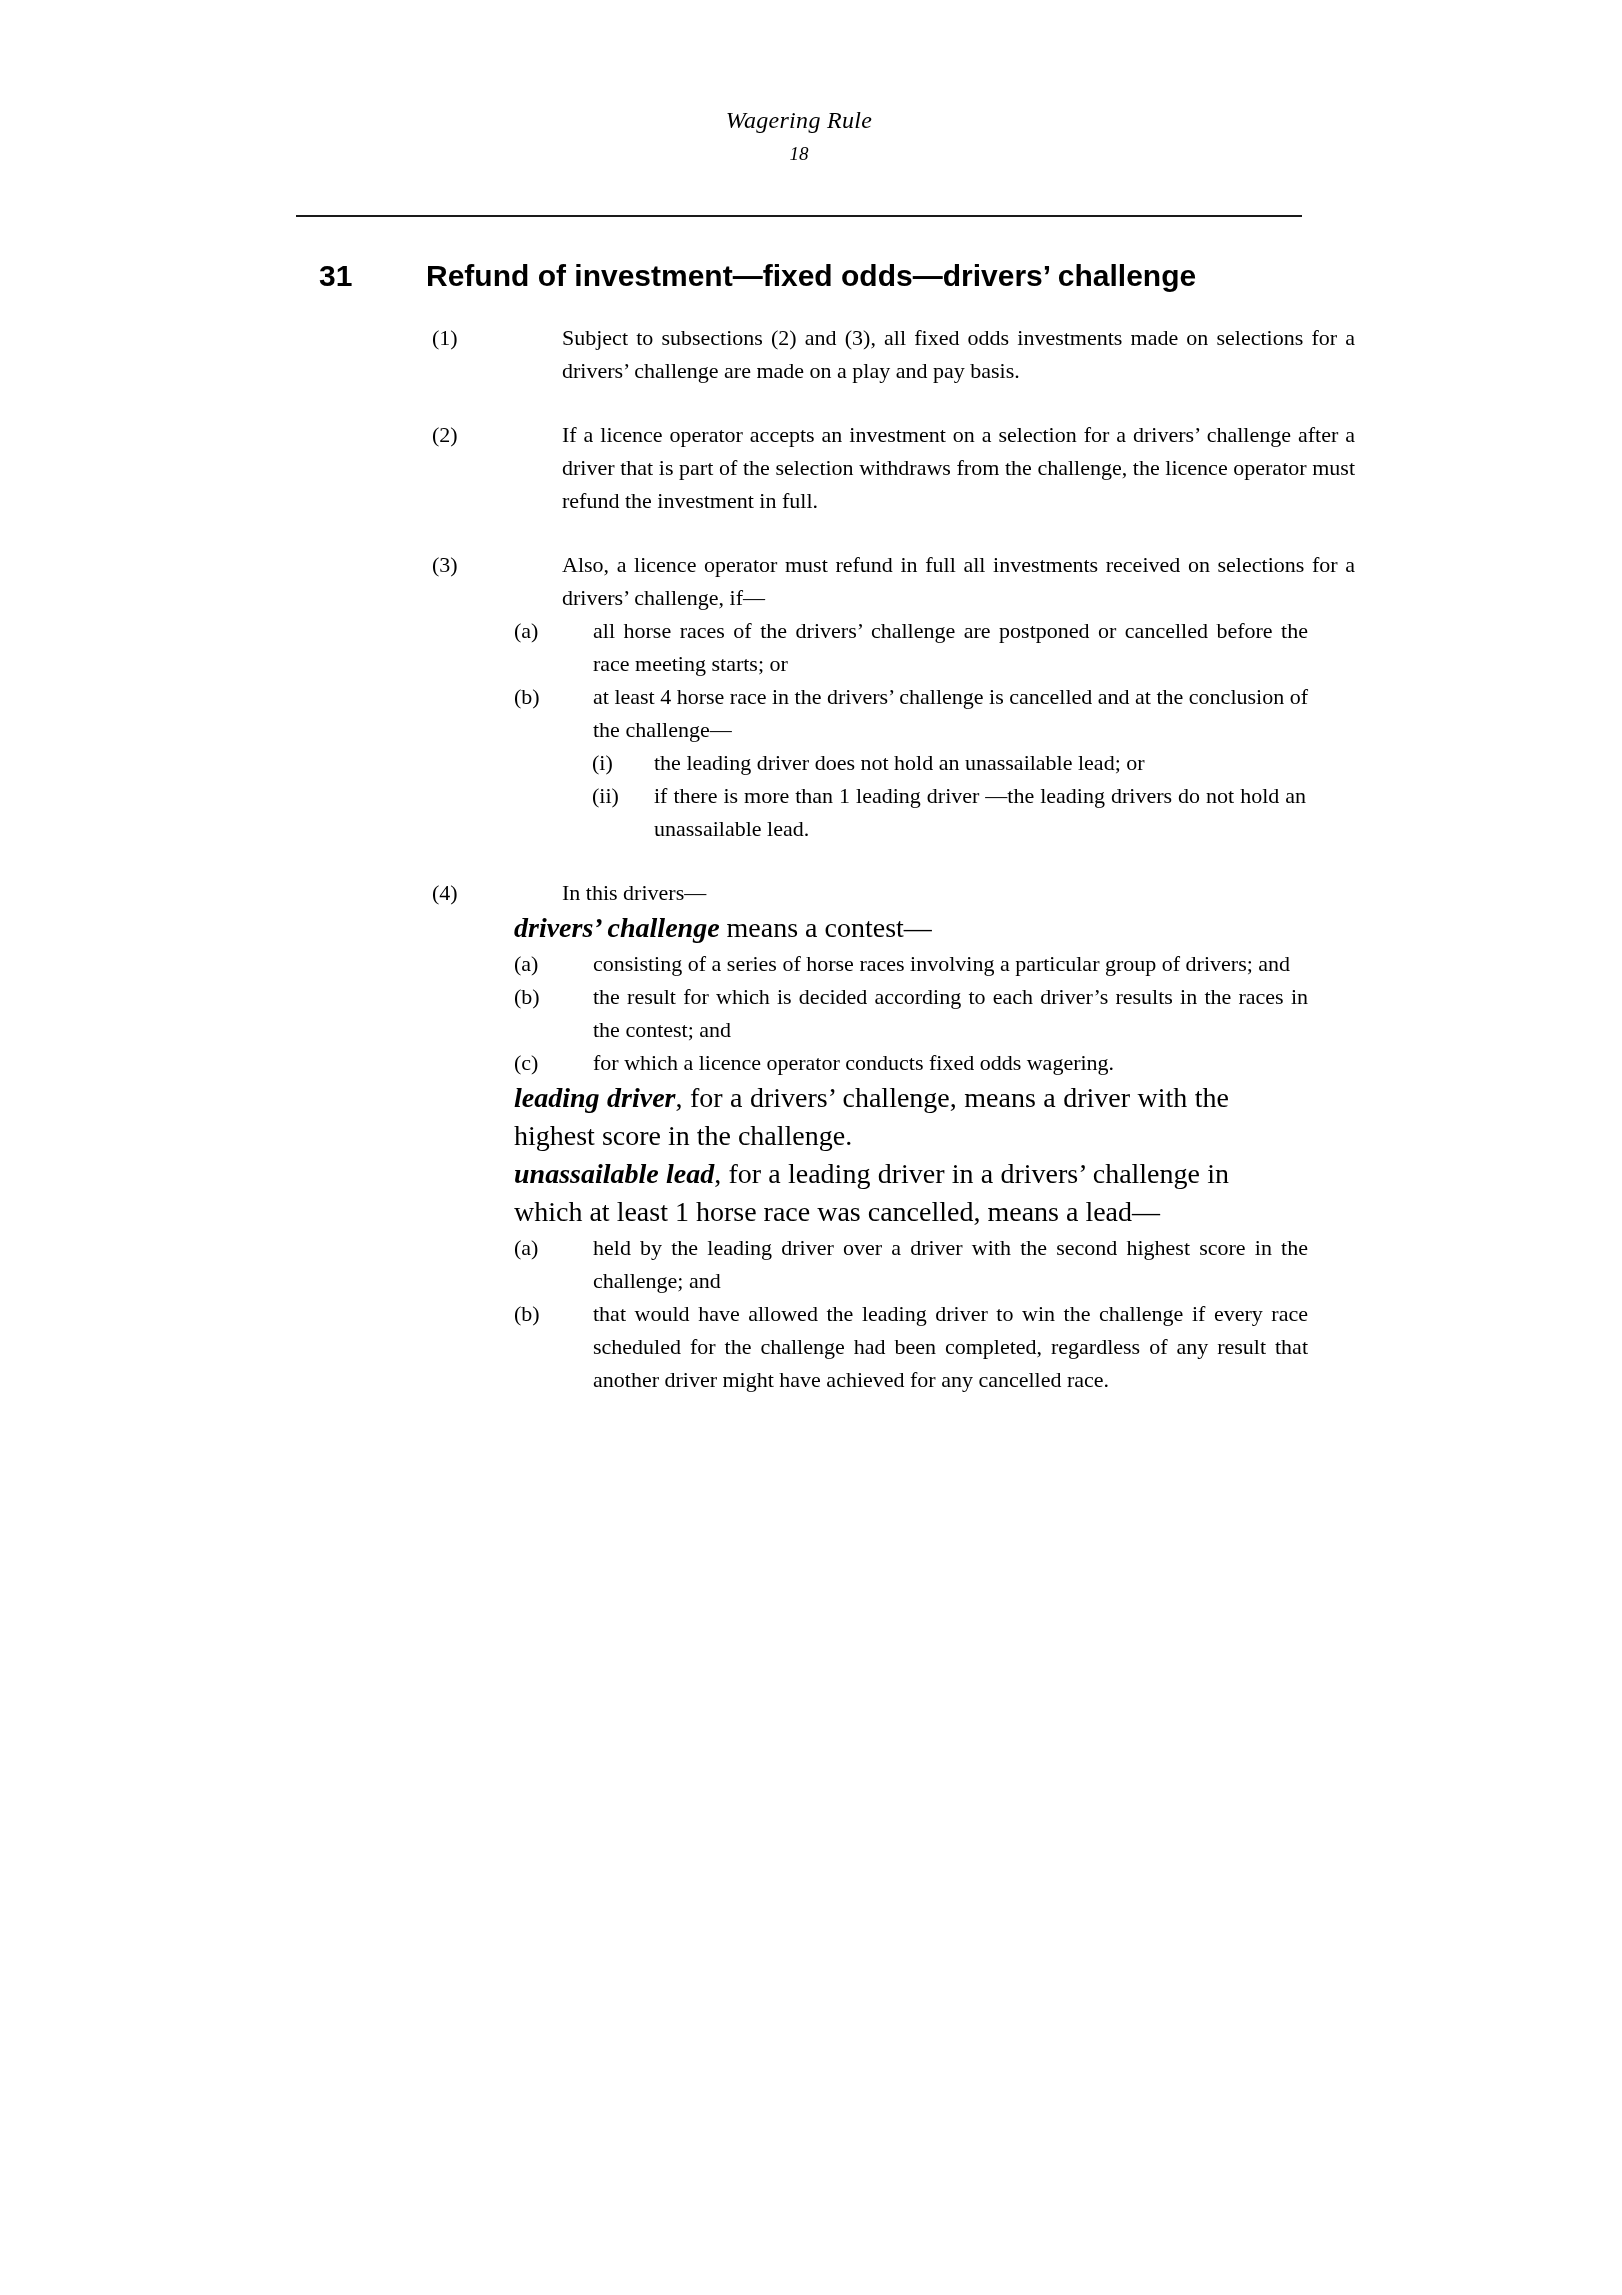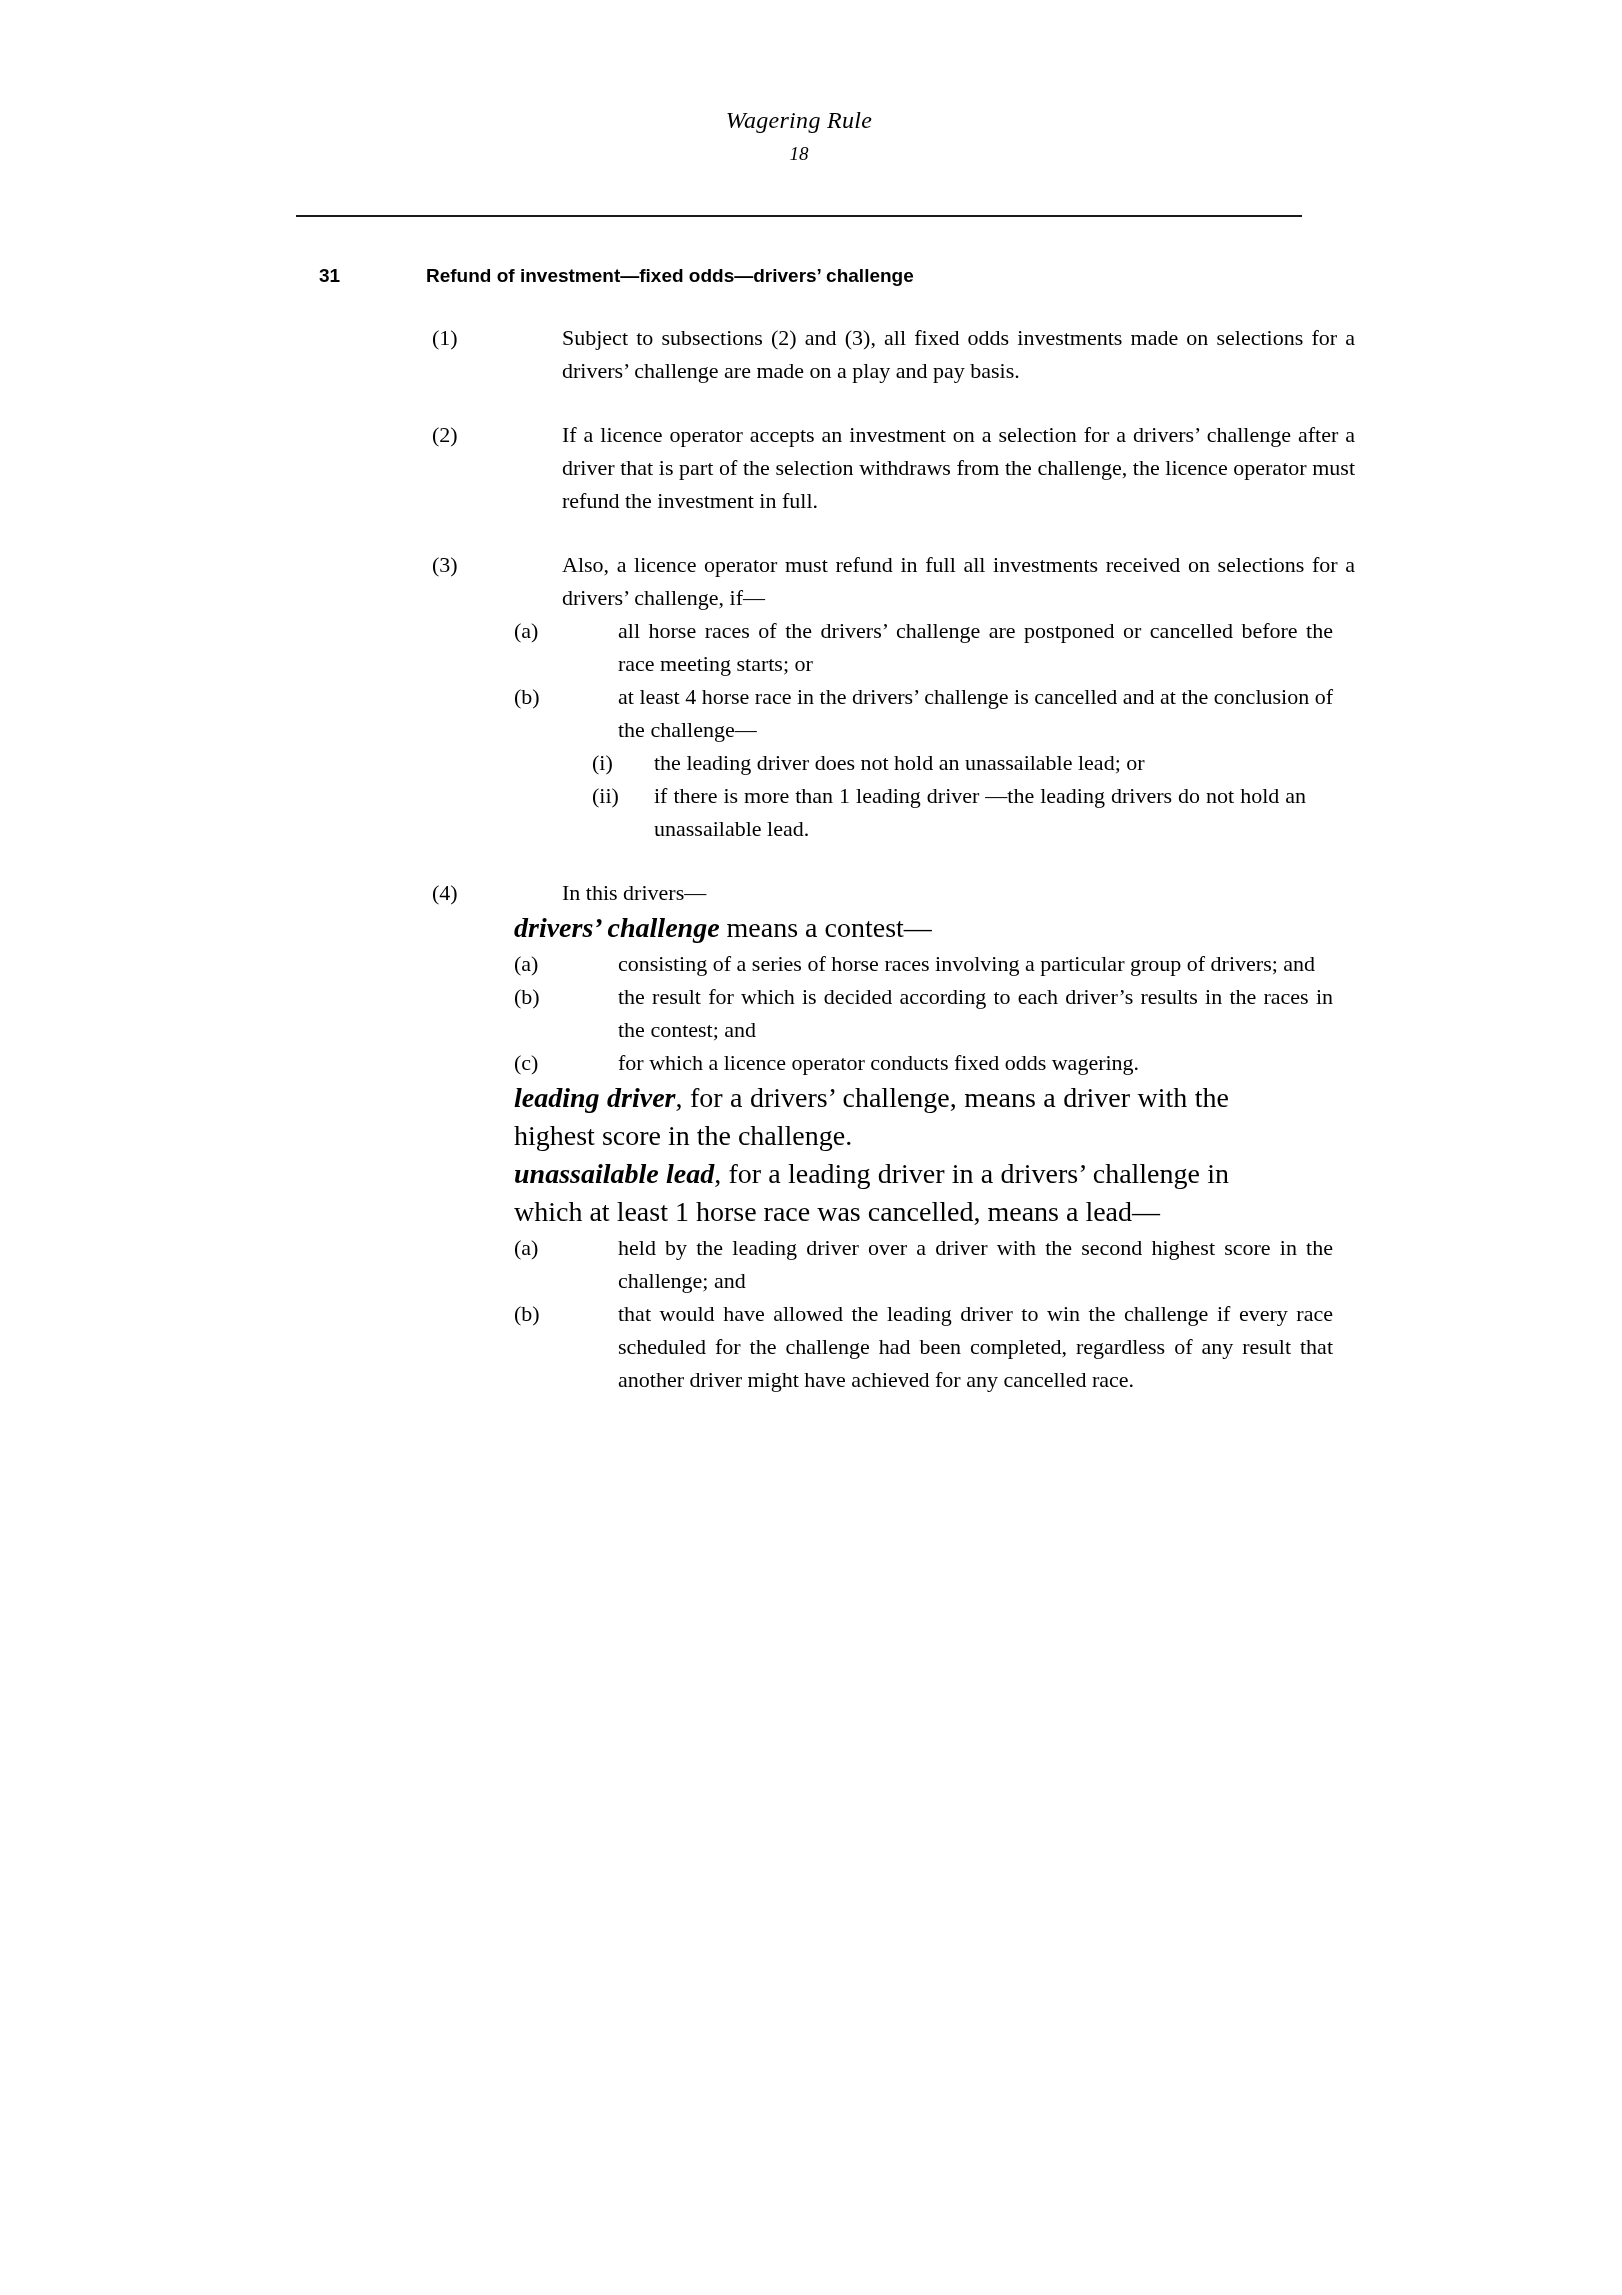--- a/index.html
+++ b/index.html
@@ -54,21 +54,21 @@
   
   .section-heading {
     position: absolute;
     left: 319px;
     top: 259px;
     width: 988px;
     display: flex;
     align-items: flex-end;
     font-family: "Liberation Sans", "DejaVu Sans", sans-serif;
     font-weight: bold;
-    font-size: 19px;
+    font-size: 30px;
     line-height: 33px;
   }
   .section-heading .sec-num {
     width: 107px;
     flex: 0 0 107px;
   }
   .section-heading .sec-title {
     flex: 1 1 auto;
   }
 
@@ -88,21 +88,21 @@
   }
 
   
   .lvl1 { margin-left: 136px; }
   .lvl1 > .marker { width: 82px; flex: 0 0 82px; }
   .lvl1 > .txt { width: 793px; flex: 0 0 793px; margin-left: 48px; }
 
   
   .lvl2 { margin-left: 218px; }
   .lvl2 > .marker { width: 79px; flex: 0 0 79px; }
-  .lvl2 > .txt { width: 715px; flex: 0 0 715px; margin-left: 25px; }
+  .lvl2 > .txt { width: 715px; flex: 0 0 715px; }
 
   
   .lvl3 { margin-left: 296px; }
   .lvl3 > .marker { width: 62px; flex: 0 0 62px; }
   .lvl3 > .txt { width: 652px; flex: 0 0 652px; }
 
   
   .defn {
     margin-left: 218px;
     width: 715px;

